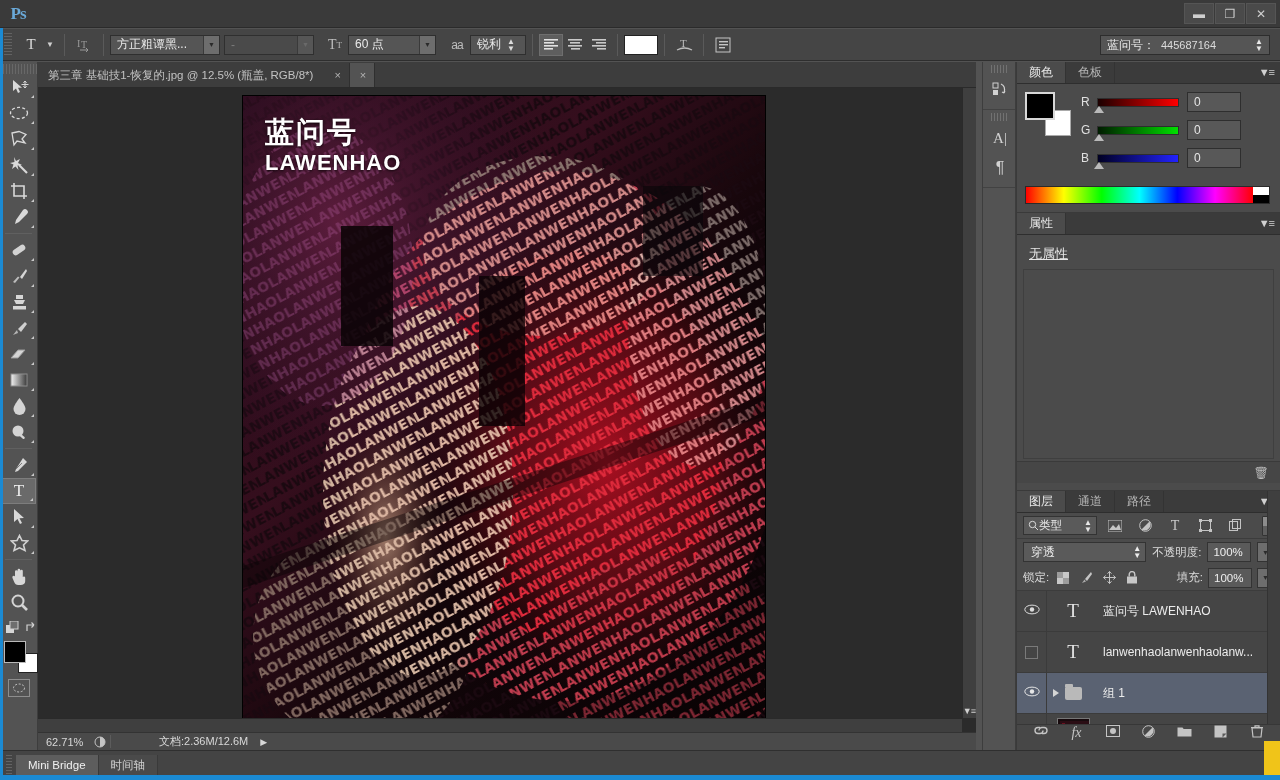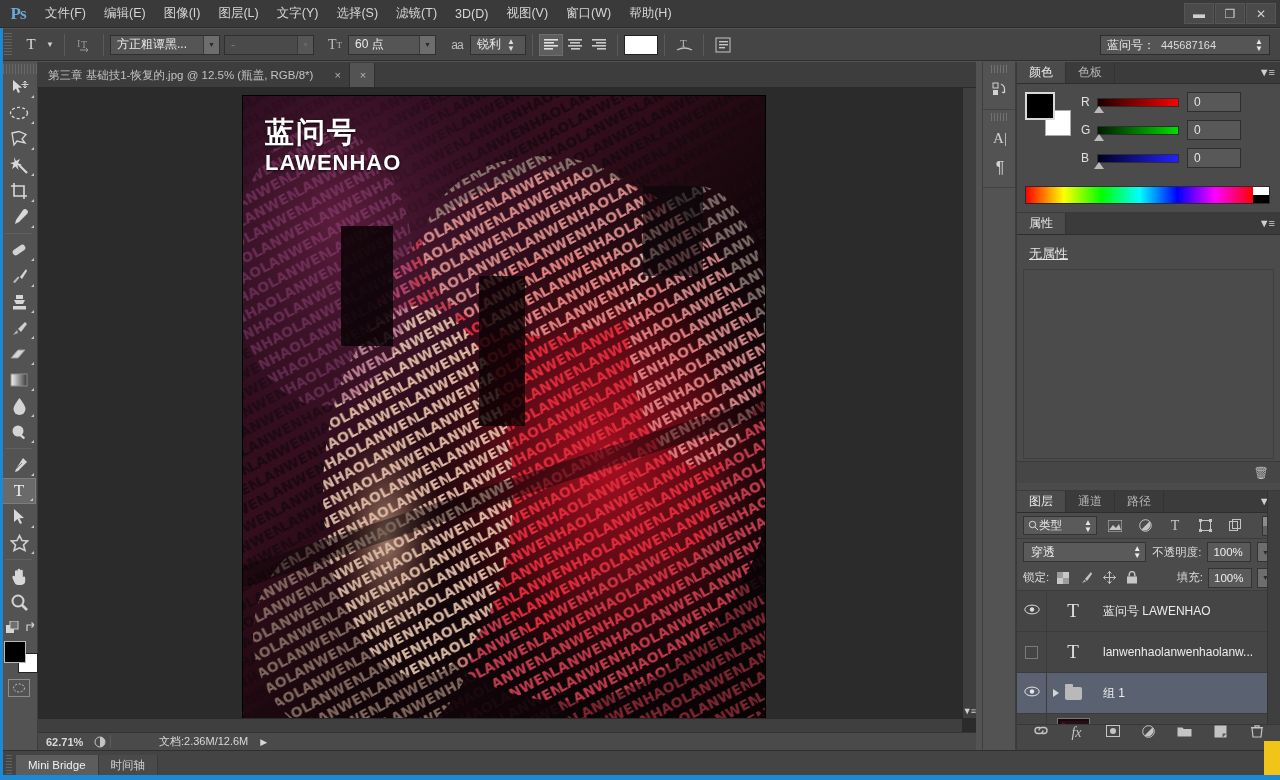--- a/index.html
+++ b/index.html
@@ -165,21 +165,21 @@
     position:absolute; left:0; right:14px; bottom:0; height:14px;
     background:#3f3f3f; border-top:1px solid #2a2a2a;
   }
 
   
   .statusbar {
     position:absolute; left:38px; bottom:30px; width:938px; height:18px;
     background:#4a4a4a; border-top:1px solid #333;
     display:flex; align-items:center; font-size:11px; color:#d8d8d8;
   }
-  .sb-zoom { width:52px; padding-left:8px;font-weight:bold; }
+  .sb-zoom { width:52px; padding-left:8px; }
   .sb-icon { width:20px; display:flex; align-items:center; justify-content:center;
              font-size:11px; color:#c8c8c8; }
   .sb-sep { width:1px; height:13px; background:#3a3a3a; border-right:1px solid #5c5c5c; }
   .sb-doc { padding-left:48px; }
   .sb-play { margin-left:12px; font-size:9px; }
 
   
   .bottombar {
     position:absolute; left:0; bottom:0; width:1280px; height:30px;
     background:#444; border-top:1px solid #2f2f2f; display:flex; align-items:flex-end;
@@ -337,33 +337,20 @@
   .panel-vscroll { position:absolute; right:0; top:0; bottom:0; width:13px;
                    background:#3f3f3f; border-left:1px solid #333; }
 </style>
 </head>
 <body>
 
 <div class="app">
 
   <div class="titlebar">
     <div class="ps-logo">Ps</div>
-    <div class="menubar">
-      <div class="menu-item">文件(F)</div>
-      <div class="menu-item">编辑(E)</div>
-      <div class="menu-item">图像(I)</div>
-      <div class="menu-item">图层(L)</div>
-      <div class="menu-item">文字(Y)</div>
-      <div class="menu-item">选择(S)</div>
-      <div class="menu-item">滤镜(T)</div>
-      <div class="menu-item">3D(D)</div>
-      <div class="menu-item">视图(V)</div>
-      <div class="menu-item">窗口(W)</div>
-      <div class="menu-item">帮助(H)</div>
-    </div>
     <div class="win-ctrls">
       <div class="win-btn">▬</div>
       <div class="win-btn">❐</div>
       <div class="win-btn">✕</div>
     </div>
   </div>
 
   <div class="optionsbar">
     <div class="grip"></div>
     <div class="ob-tool">T</div>

